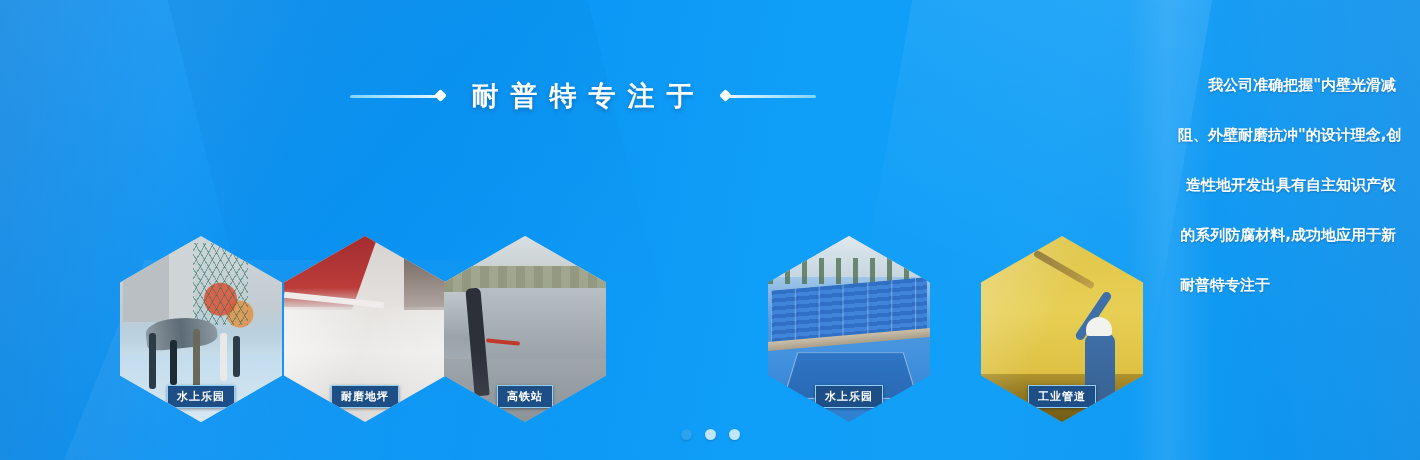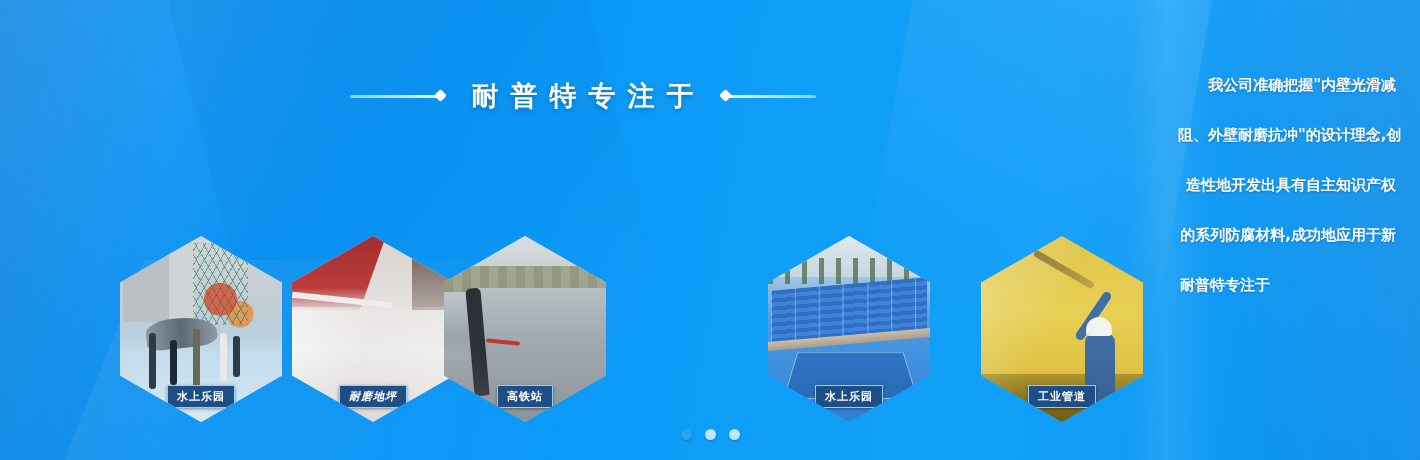--- a/index.html
+++ b/index.html
@@ -346,21 +346,21 @@
         <div class="wp-pool"></div>
         <div class="wp-person" style="left:18%;top:52%;height:30%;"></div>
         <div class="wp-person" style="left:31%;top:56%;height:24%;background:#1c2a33;"></div>
         <div class="wp-person" style="left:45%;top:50%;height:34%;background:#6a6a5a;"></div>
         <div class="wp-person" style="left:62%;top:52%;height:26%;background:#e9e9e9;"></div>
         <div class="wp-person" style="left:70%;top:54%;height:22%;background:#2b3b47;"></div>
       </div>
       <span class="label">水上乐园</span>
     </div>
 
-    <div class="hex" style="left:172px;font-style:italic;">
+    <div class="hex" style="left:164px;">
       <div class="art art-floor">
         <div class="fl-wall"></div>
         <div class="fl-dark"></div>
         <div class="fl-rail"></div>
         <div class="fl-sheen"></div>
       </div>
       <span class="label">耐磨地坪</span>
     </div>
 
     <div class="hex" style="left:324px;">

